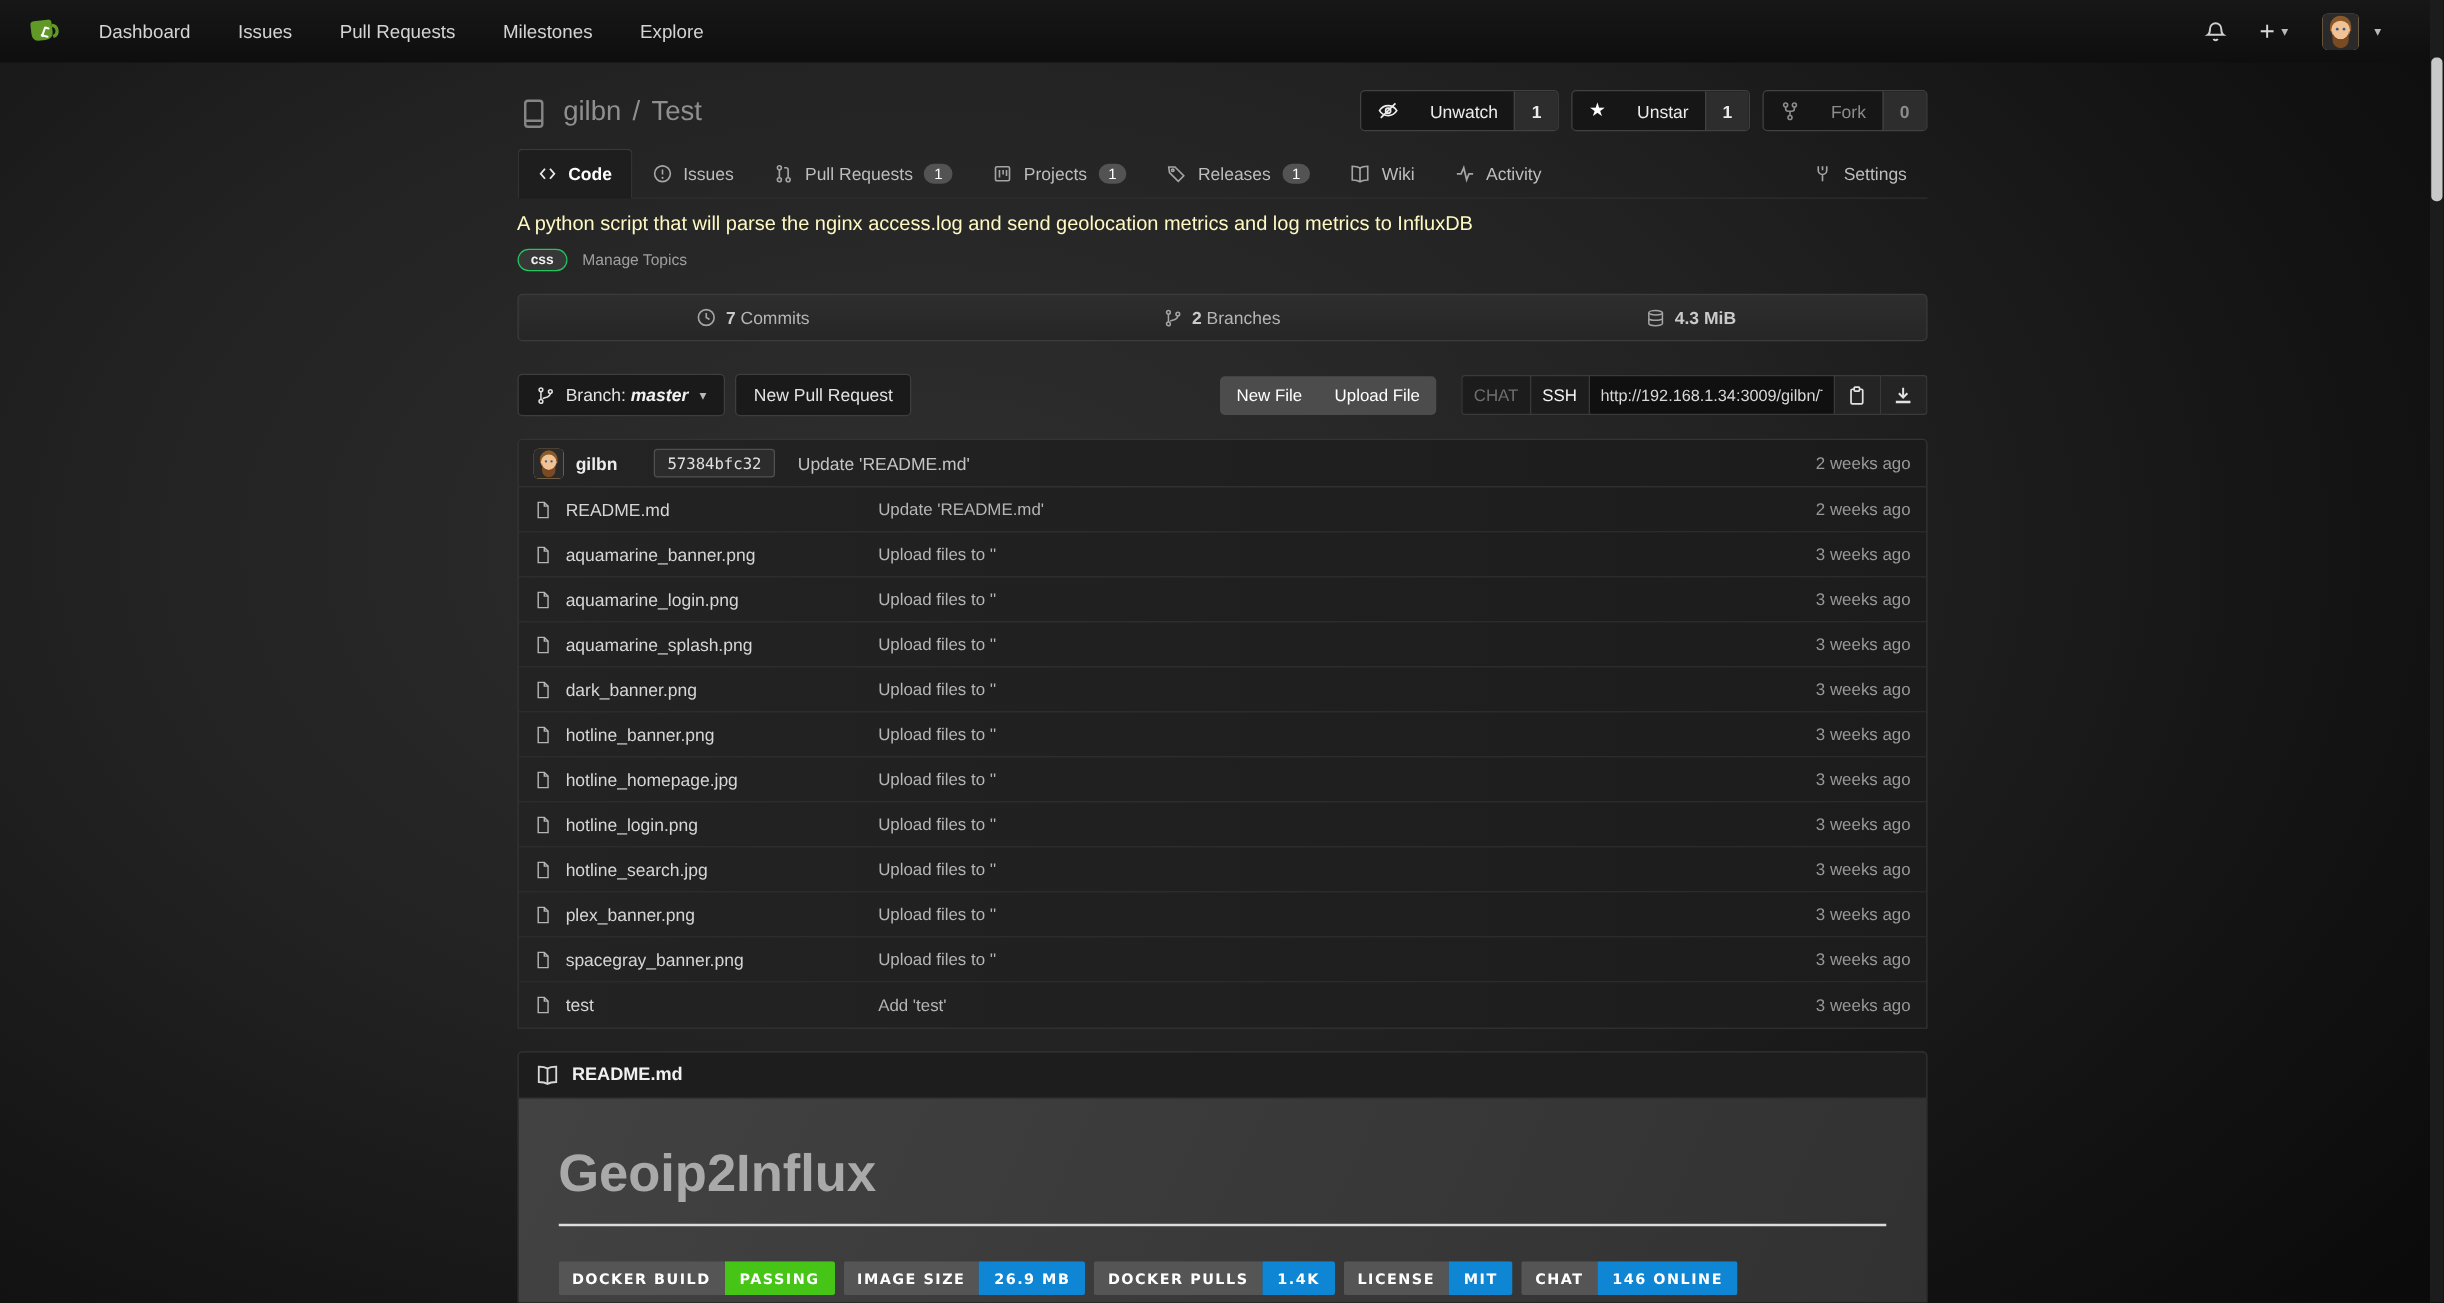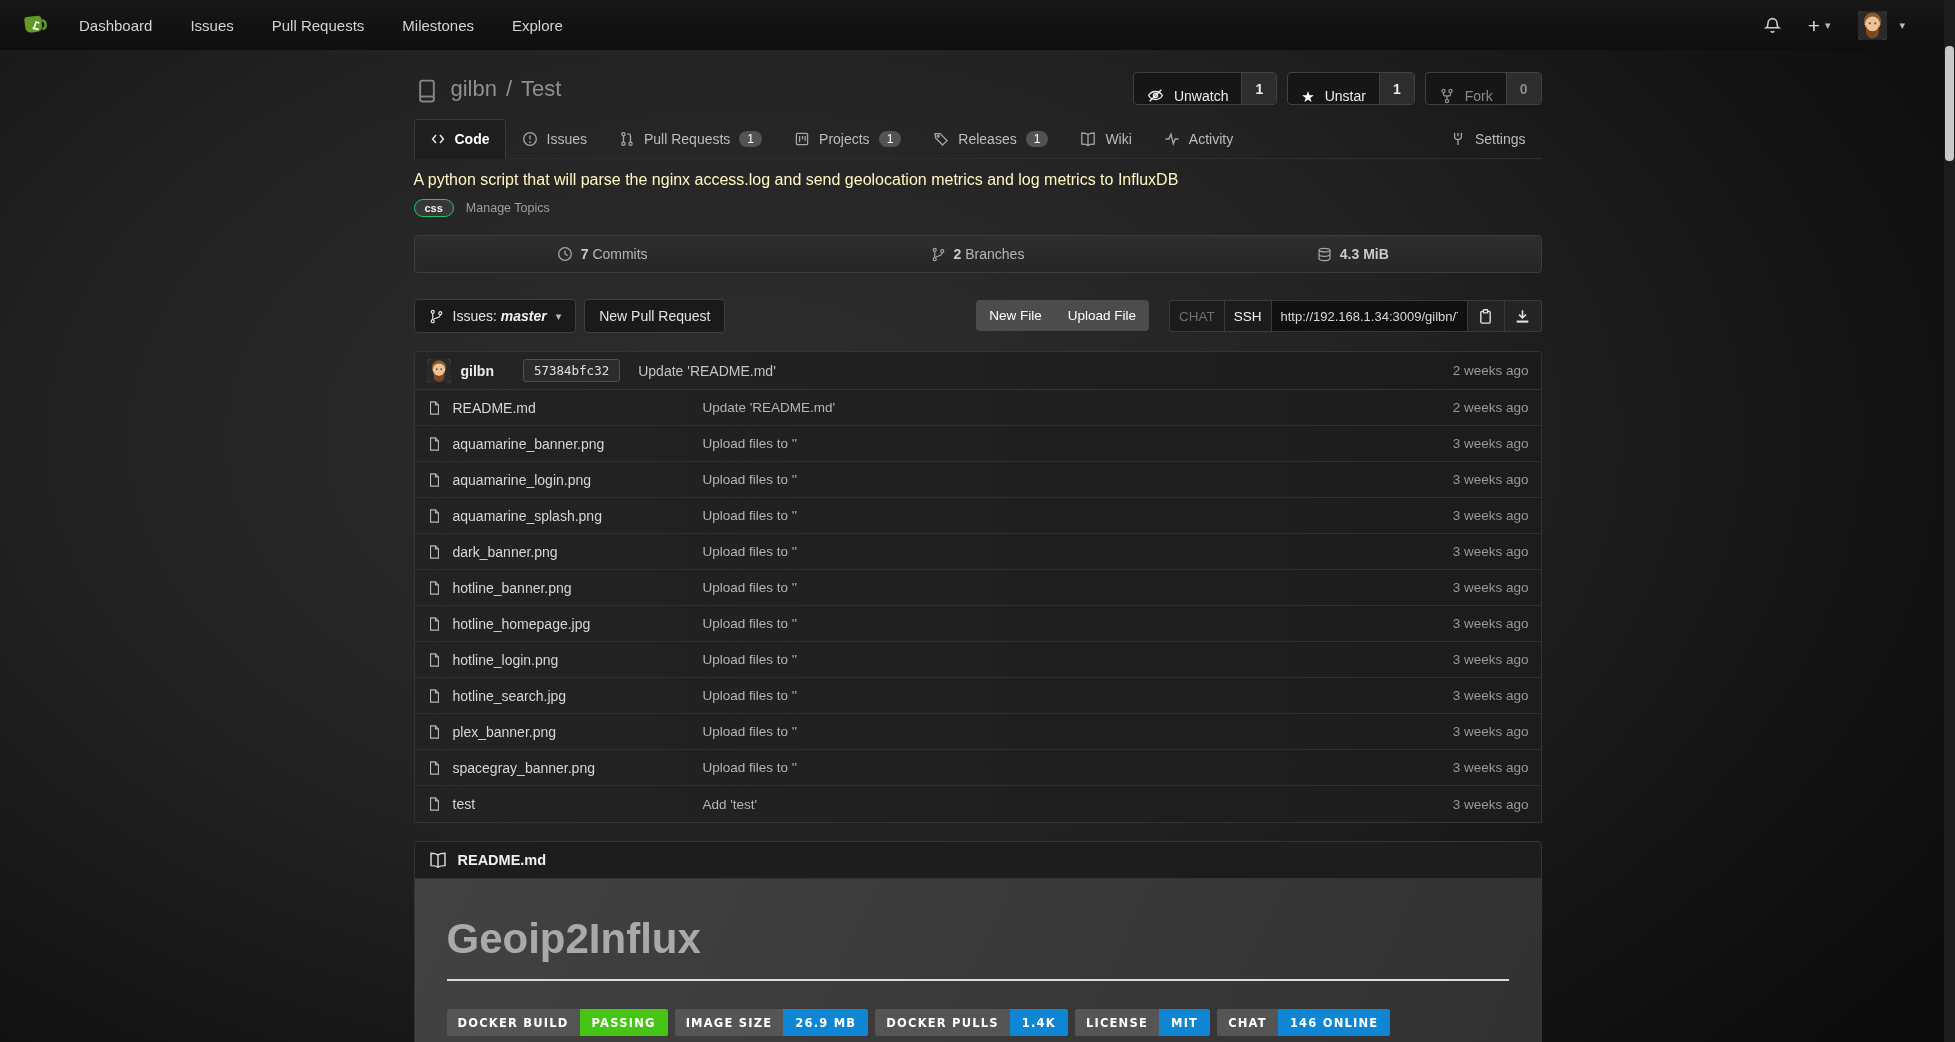--- a/index.html
+++ b/index.html
@@ -28,21 +28,21 @@
 
   .container { width:1128px; margin:0 auto; }
 
   
   .repo-head { display:flex; align-items:center; margin-top:22px; gap:11px; }
   .repo-title { font-size:22px; color:#8f8f8f; display:flex; gap:9px; align-items:baseline; }
   .repo-title a { color:#8f8f8f; text-decoration:none; cursor:pointer; }
   .repo-icon { color:#858585; position:relative; top:2px; }
   .repo-actions { margin-left:auto; display:flex; gap:10px; }
   .action-btn { display:flex; border:1px solid #414141; border-radius:4px; overflow:hidden; height:33px; font-size:14px; color:#ececec; background:#161616; cursor:pointer; }
-  .action-label { padding:0 13px; display:flex; gap:10px; align-items:flex-end; }
+  .action-label { padding:0 13px; display:flex; gap:25px; align-items:center; }
   .action-count { padding:0 13px; background:#2d2d2d; display:flex; align-items:center; font-weight:bold; border-left:1px solid #414141; }
   .action-btn.is-muted .action-label { color:#8c8c8c; }
   .action-btn.is-muted .action-count { color:#8c8c8c; }
 
   
   .tabs-row { display:flex; align-items:flex-end; margin-top:14px; border-bottom:1px solid #2e2e2e; }
   .tab { display:flex; align-items:center; gap:9px; padding:11px 15px; font-size:14px; color:#bdbdbd; cursor:pointer; border:1px solid transparent; border-radius:4px 4px 0 0; margin-bottom:-1px; }
   .tab .t-ico { color:#a5a5a5; }
   .tab.active { background:#1e1e1e; border-color:#3a3a3a; border-bottom-color:#1e1e1e; color:#ffffff; font-weight:bold; }
   .tab.active .t-ico { color:#e8e8e8; }
@@ -59,21 +59,21 @@
   .stats-bar { margin-top:18px; height:38px; background:linear-gradient(#2e2e2e,#262626); border:1px solid #3c3c3c; border-radius:4px; display:flex;text-align:right; }
   .stat { flex:1; display:flex; align-items:center; justify-content:center; gap:8px; color:#b5b5b5; font-size:14px; cursor:pointer; }
   .stat b { color:#cacaca; }
   .stat .s-ico { color:#a5a5a5; }
 
   
   .toolbar { margin-top:26px; display:flex; align-items:center; }
   .btn-dark { height:34px; background:#1a1a1a; border:1px solid #3e3e3e; border-radius:4px; color:#e3e3e3; font-size:14px; display:flex; align-items:center; gap:9px; padding:0 14px; cursor:pointer; }
   .btn-dark b { color:#f2f2f2;font-style:italic; }
   .new-pr { margin-left:8px; }
-  .toolbar-right { margin-left:auto; display:flex; }
+  .toolbar-right { margin-left:auto; display:flex; align-items:center; }
   .file-btn-group { background:#4c4c4c; border-radius:4px; height:31px; display:flex; align-items:center; margin-right:20px; }
   .file-btn { padding:0 13px; color:#fff; font-size:13.5px; height:100%; display:flex; align-items:center; cursor:pointer; }
   .clone-seg { display:flex; height:32px; align-items:stretch; }
   .proto { display:flex; align-items:center; padding:0 9px; border:1px solid #3a3a3a; background:#1c1c1c; font-size:13.5px; cursor:pointer; }
   .proto-http { color:#6f6f6f; border-radius:3px 0 0 3px; border-right:none; }
   .proto-ssh { color:#f4f4f4; }
   .clone-input { width:196px; background:#101010; border:1px solid #3a3a3a; border-left:none; color:#d8d8d8; font-size:13px; padding:0 9px; outline:none; font-family:"Liberation Sans",sans-serif; }
   .icon-btn { width:37px; background:#242424; border:1px solid #3a3a3a; border-left:none; display:flex; align-items:center; justify-content:center; color:#e2e2e2; cursor:pointer; }
   .icon-btn:last-child { border-radius:0 3px 3px 0; }
 
@@ -324,21 +324,21 @@
   <div class="toolbar">
     <div class="btn-dark">
       <span>
         <svg width="15" height="15" viewBox="0 0 16 16" fill="none" stroke="currentColor" stroke-width="1.3">
           <circle cx="4" cy="3" r="1.6"></circle>
             <circle cx="4" cy="13" r="1.6"></circle>
             <circle cx="12" cy="4.5" r="1.6"></circle>
           <path d="M4 4.6 v6.8 M12 6.1 c0 3.2-4 3.4-6.5 4.4"></path>
         </svg>
       </span>
-      <span><span>Issues:</span>
+      <span><span>Branch:</span>
       <b>master</b></span>
       <span class="caret">▾</span>
     </div>
     <div class="btn-dark new-pr">
       <span>New Pull Request</span>
     </div>
     <div class="toolbar-right">
       <div class="file-btn-group">
         <span class="file-btn">New File</span>
         <span class="file-btn">Upload File</span>

